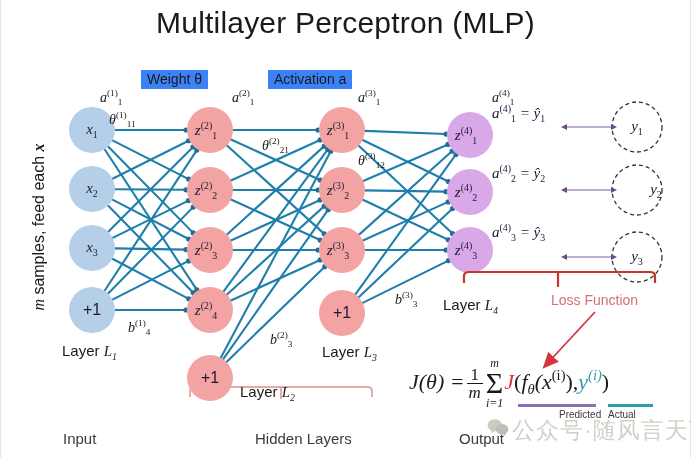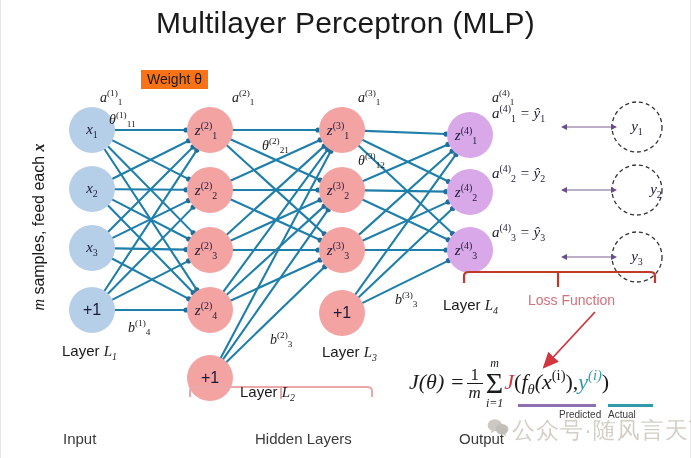--- a/index.html
+++ b/index.html
@@ -60,21 +60,21 @@
   .node-text.bias { font-size: 16px; font-family: "Liberation Sans", sans-serif; }
   .node-text i { font-style: italic; }
   sup, sub {
     font-size: 0.66em;
     font-style: normal;
   }
   sup { vertical-align: super; }
   sub { vertical-align: sub; }
   .greenbox {
     position: absolute;
-    background: #f97316;
+    background: #3b82f6;
     font-family: "Liberation Sans", sans-serif;
     font-size: 14px;
     color: #1a1a1a;
     padding: 1px 6px 2px 6px;
     white-space: nowrap;
   }
   .annot {
     position: absolute;
     font-family: "Liberation Serif", serif;
     font-size: 14px;
@@ -341,20 +341,21 @@
       <path d="M281,387 L281,399" fill="none" stroke="#eaa8aa" stroke-width="2"></path>
 
       <path d="M464,283 L464,276 Q464,272 469,272 L650,272 Q655,272 655,276 L655,283" fill="none" stroke="#c0392b" stroke-width="2.2"></path>
       <path d="M558,272 L558,287" fill="none" stroke="#c0392b" stroke-width="2.2"></path>
 
       <line x1="595" y1="312" x2="545" y2="366" stroke="#d2373f" stroke-width="1.8" marker-end="url(#arrRed)"></line>
     </g>
   </svg>
 
   <div class="greenbox" style="left:141px; top:70px;"><span>Weight θ</span></div>
+  <div class="greenbox" style="left:268px; top:70px;"><span>Activation a</span></div>
 
   <div id="node-labels">
       <div class="node-text" style="left: 92px; top: 130px;"><i>x</i><sub>1</sub></div>
       <div class="node-text" style="left: 92px; top: 189px;"><i>x</i><sub>2</sub></div>
       <div class="node-text" style="left: 92px; top: 248px;"><i>x</i><sub>3</sub></div>
       <div class="node-text bias" style="left: 92px; top: 310px;">+1</div>
       <div class="node-text" style="left: 210px; top: 130px; margin-left: -4px;"><i>z</i><sup>(2)</sup><sub>1</sub></div>
       <div class="node-text" style="left: 210px; top: 190px; margin-left: -4px;"><i>z</i><sup>(2)</sup><sub>2</sub></div>
       <div class="node-text" style="left: 210px; top: 250px; margin-left: -4px;"><i>z</i><sup>(2)</sup><sub>3</sub></div>
       <div class="node-text" style="left: 210px; top: 310px; margin-left: -4px;"><i>z</i><sup>(2)</sup><sub>4</sub></div>
@@ -387,21 +388,21 @@
       <div class="layerlbl" style="left: 240px; top: 383px;">Layer <i>L</i><sub><i>2</i></sub></div>
       <div class="layerlbl" style="left: 322px; top: 343px;">Layer <i>L</i><sub><i>3</i></sub></div>
       <div class="layerlbl" style="left: 443px; top: 296px;">Layer <i>L</i><sub><i>4</i></sub></div>
     </div>
   <div id="outeq-labels">
       <div class="outeq" style="left: 492px; top: 103px;"><i>a</i><sup>(4)</sup><sub>1</sub> = ŷ<sub>1</sub></div>
       <div class="outeq" style="left: 492px; top: 163px;"><i>a</i><sup>(4)</sup><sub>2</sub> = ŷ<sub>2</sub></div>
       <div class="outeq" style="left: 492px; top: 222px;"><i>a</i><sup>(4)</sup><sub>3</sub> = ŷ<sub>3</sub></div>
     </div>
 
-  <div class="lossfn" style="left:528px; top:292px;">Loss Function</div>
+  <div class="lossfn" style="left:551px; top:292px;">Loss Function</div>
 
   <div class="sectionlbl" style="left:63px; top:430px;">Input</div>
   <div class="sectionlbl" style="left:255px; top:430px;">Hidden Layers</div>
   <div class="sectionlbl" style="left:459px; top:430px;">Output</div>
 
   <div class="formula" style="left:409px; top:358px;">
     <i>J(θ) =</i><span class="frac">
       <span class="num">1</span>
       <span class="den" style="font-style:italic">m</span>
     </span><span class="sigma-wrap">

